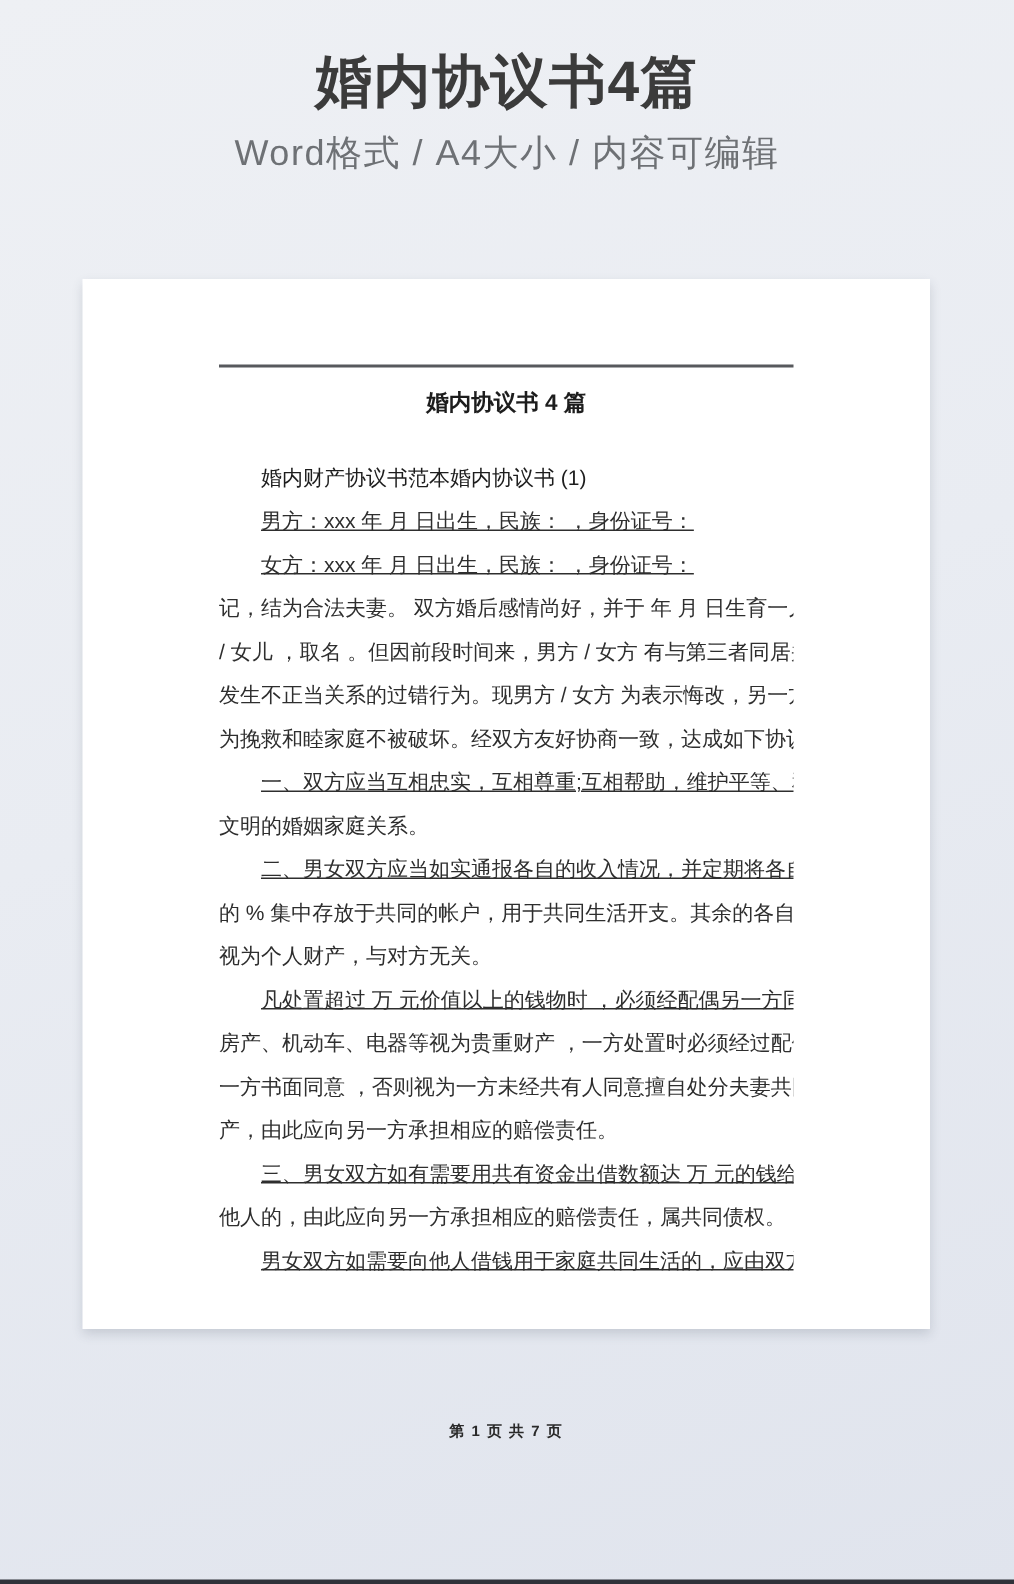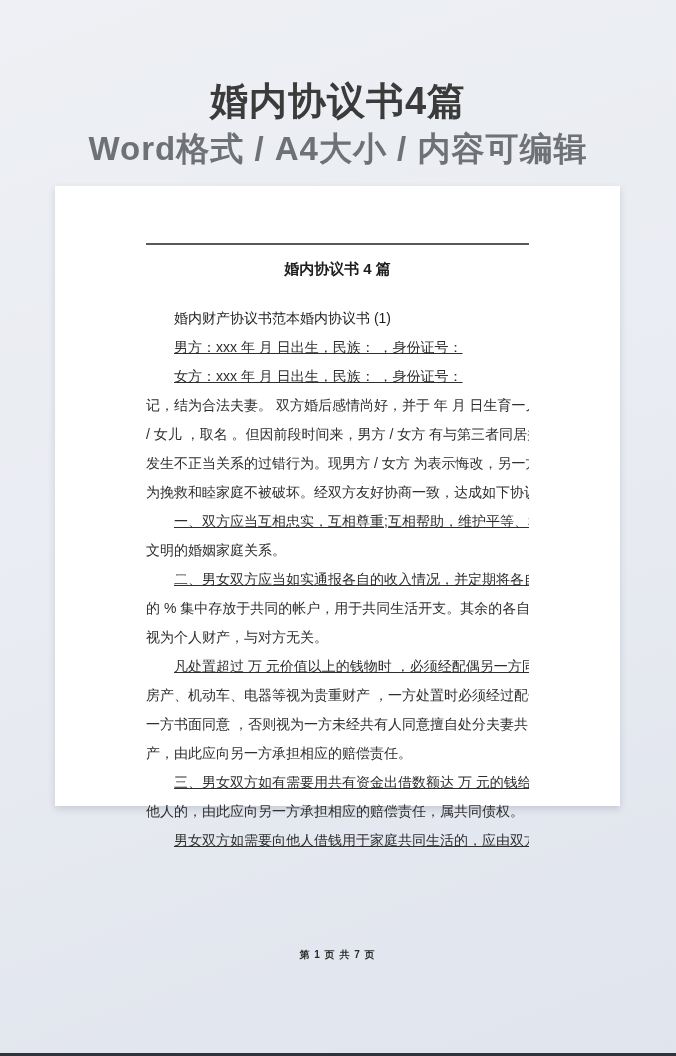--- a/index.html
+++ b/index.html
@@ -5,44 +5,44 @@
   * { margin: 0; padding: 0; box-sizing: border-box; }
   html, body { width: 676px; height: 1056px; }
   body {
     position: relative;
     overflow: hidden;
     font-family: "Liberation Sans", sans-serif;
     background: linear-gradient(160deg, #eef0f4 0%, #e9ecf2 45%, #e0e4ed 100%);
   }
 
   
-  .header { text-align: center; padding-top: 78px; }
+  .header { text-align: center; padding-top: 32px; }
   .header .main-title {
     font-size: 38px;
     line-height: 46px;
     font-weight: 700;
     color: #3b3b3b;
     letter-spacing: 1px;
   }
   .header .sub-title {
     margin-top: 8px;
-    font-size: 33px;
+    font-size: 24px;
     line-height: 34px;
-    font-weight: 700;
+    font-weight: 400;
     color: #6e7175;
     letter-spacing: 1px;
   }
 
   
   .page {
     position: absolute;
     left: 55px;
     top: 186px;
     width: 565px;
-    height: 620px;
+    height: 700px;
     background: #ffffff;
     box-shadow: 0 3px 7px rgba(60, 70, 90, 0.18);
   }
   .content { margin: 0 91px; }
   .divider {
     margin-top: 57px;
     height: 2px;
     background: #57595d;
   }
   .doc-title {

